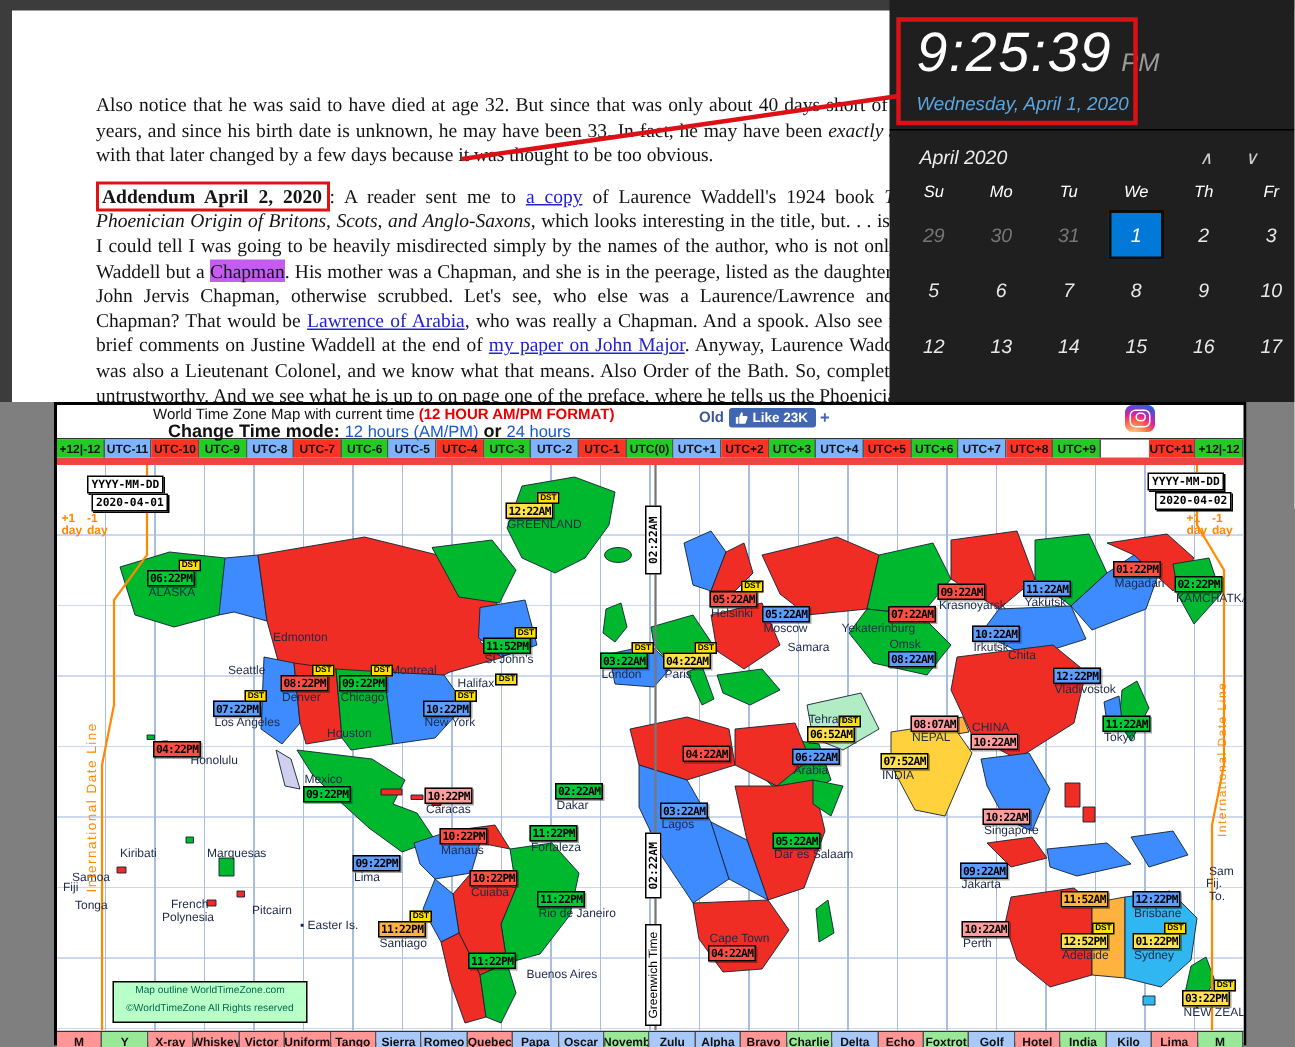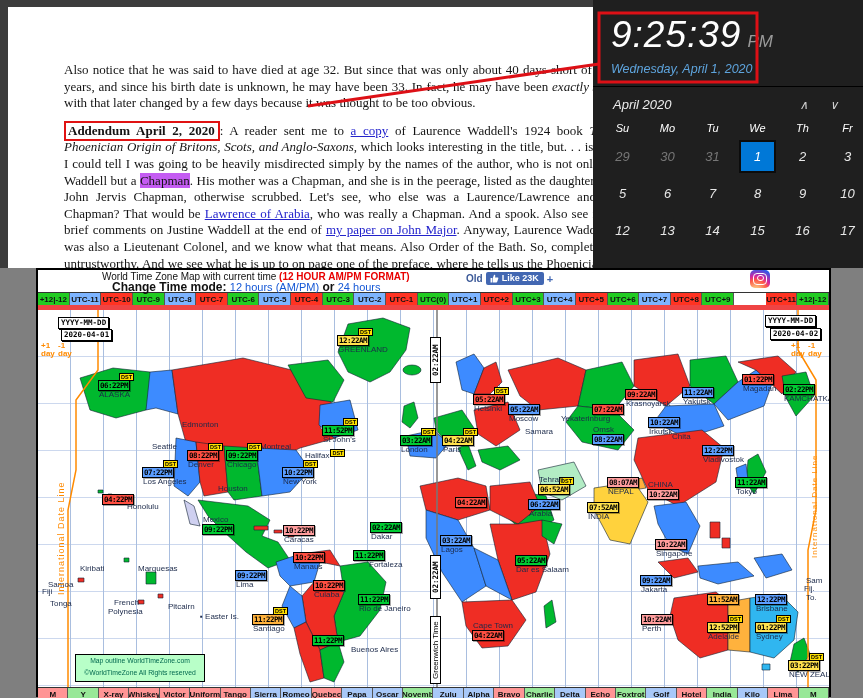--- a/index.html
+++ b/index.html
@@ -367,21 +367,21 @@
       <div class="citybox" style="left: 245px; top: 215px;">
         <div class="tbox" style="background: rgb(255, 157, 157);">10:22PM</div>
         <div class="citylabel" style="left: 1px; top: 10px;">Caracas</div>
       </div>
       <div class="citybox" style="left: 255px; top: 242px;">
         <div class="tbox" style="background: rgb(255, 79, 66);">10:22PM</div>
         <div class="citylabel" style="left: 1px; top: 10px;">Manaus</div>
       </div>
       <div class="citybox" style="left: 315px; top: 240px;">
         <div class="tbox" style="background: rgb(0, 204, 51);">11:22PM</div>
-        <div class="citylabel" style="left: 16px; top: 10px;">Fortaleza</div>
+        <div class="citylabel" style="left: 1px; top: 10px;">Fortaleza</div>
       </div>
       <div class="citybox" style="left: 197px; top: 260px;">
         <div class="tbox" style="background: rgb(92, 158, 255);">09:22PM</div>
         <div class="citylabel" style="left: 1px; top: 10px;">Lima</div>
       </div>
       <div class="citybox" style="left: 275px; top: 270px;">
         <div class="tbox" style="background: rgb(255, 79, 66);">10:22PM</div>
         <div class="citylabel" style="left: 1px; top: 10px;">Cuiaba</div>
       </div>
       <div class="citybox" style="left: 320px; top: 284px;">

